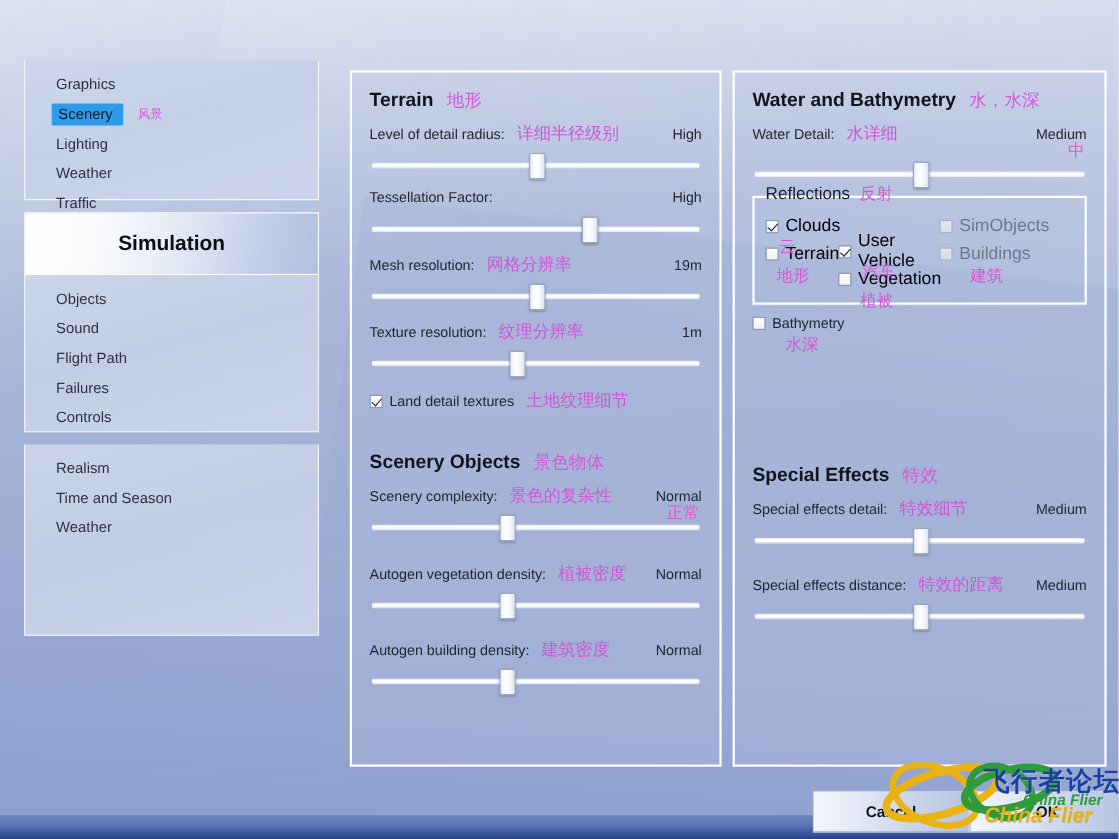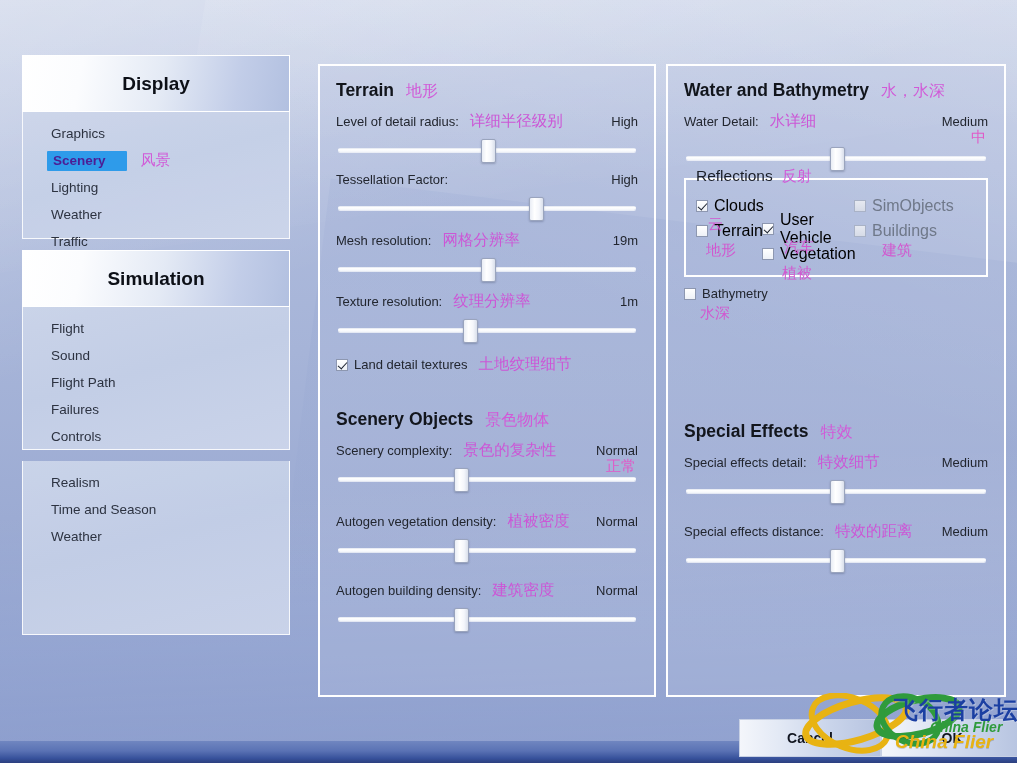--- a/index.html
+++ b/index.html
@@ -75,26 +75,25 @@
   .sb-list.tall1 { height: 127px; }
   .sb-list.tall2 { height: 143px; }
   .sb-list.tall3 { height: 174px; text-align: center; }
   .sb-row { display: flex; align-items: center; height: 27px; padding-left: 24px; }
   .sb-item {
     font-size: 13.5px; color: #2c3240; padding: 2px 7px 3px 4px;
     border-radius: 1px;
   }
   .sb-item.selected {
     background: #2e9bea;
-    color: #4c1d95;
-    padding: 2px 21px 3px 6px;
-    font-weight: bold;
+    color: #0f172a;
+    padding: 2px 9px 3px 6px;
   }
   .cn {
-    color: #d15ad8; font-size: 15px; margin-left: 14px; white-space: nowrap;
+    color: #d15ad8; font-size: 11px; margin-left: 14px; white-space: nowrap;
     font-family: "DejaVu Sans", sans-serif;
   }
   .sb-spacer { height: 11px; }
 
   
   .panel {
     position: absolute;
     border: 2px solid #ffffff;
     background: rgba(185,197,226,0.30);
     box-sizing: border-box;
@@ -238,21 +237,20 @@
 
   <div class="bgband band1"></div>
   <div class="bgband band2"></div>
   <div class="bgband band4"></div>
   <div class="bgband band3"></div>
   <div class="footerbar"></div>
 
 
   <div id="sidebar">
 
-    <div class="sb-header">Display</div>
     <div class="sb-list tall1">
       <div class="sb-row">
         <span class="sb-item">Graphics</span>
       </div>
       <div class="sb-row">
         <span class="sb-item selected">Scenery</span>
         <span class="cn">风景</span>
       </div>
       <div class="sb-row">
         <span class="sb-item">Lighting</span>
@@ -263,21 +261,21 @@
       <div class="sb-row">
         <span class="sb-item">Traffic</span>
       </div>
     </div>
 
     <div class="sb-spacer"></div>
 
     <div class="sb-header">Simulation</div>
     <div class="sb-list tall2">
       <div class="sb-row">
-        <span class="sb-item">Flight</span>
+        <span class="sb-item">Objects</span>
       </div>
       <div class="sb-row">
         <span class="sb-item">Sound</span>
       </div>
       <div class="sb-row">
         <span class="sb-item">Flight Path</span>
       </div>
       <div class="sb-row">
         <span class="sb-item">Failures</span>
       </div>
@@ -471,21 +469,21 @@
               <span class="cb-label disabled">Buildings</span>
             </div>
             <span class="cb-under" style="left:28px;top:48px">建筑</span>
           </div>
         </div>
       </div>
 
       <div class="cb-row" style="margin-top:9px;position:relative">
         <span class="cbox"></span>
         <span>Bathymetry</span>
-        <span class="cb-under" style="left:16px;top:18px">水深</span>
+        <span class="cb-under" style="left:30px;top:18px">水深</span>
       </div>
 
       <div class="sec-title" style="margin-top:120px">
         <span>Special Effects</span>
         <span class="cn">特效</span>
       </div>
 
       <div class="ctl" style="margin-bottom:20px">
         <div class="ctl-row">
           <span class="ctl-label">Special effects detail:</span>

